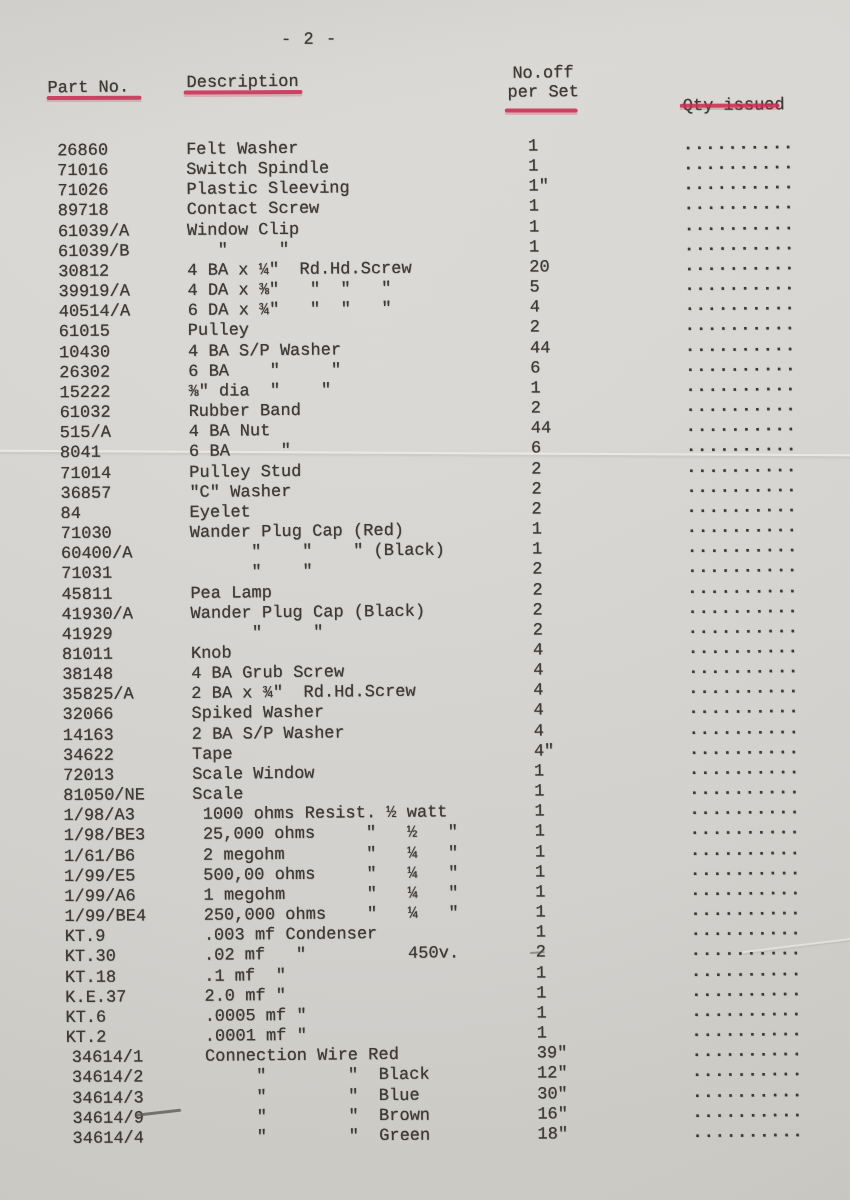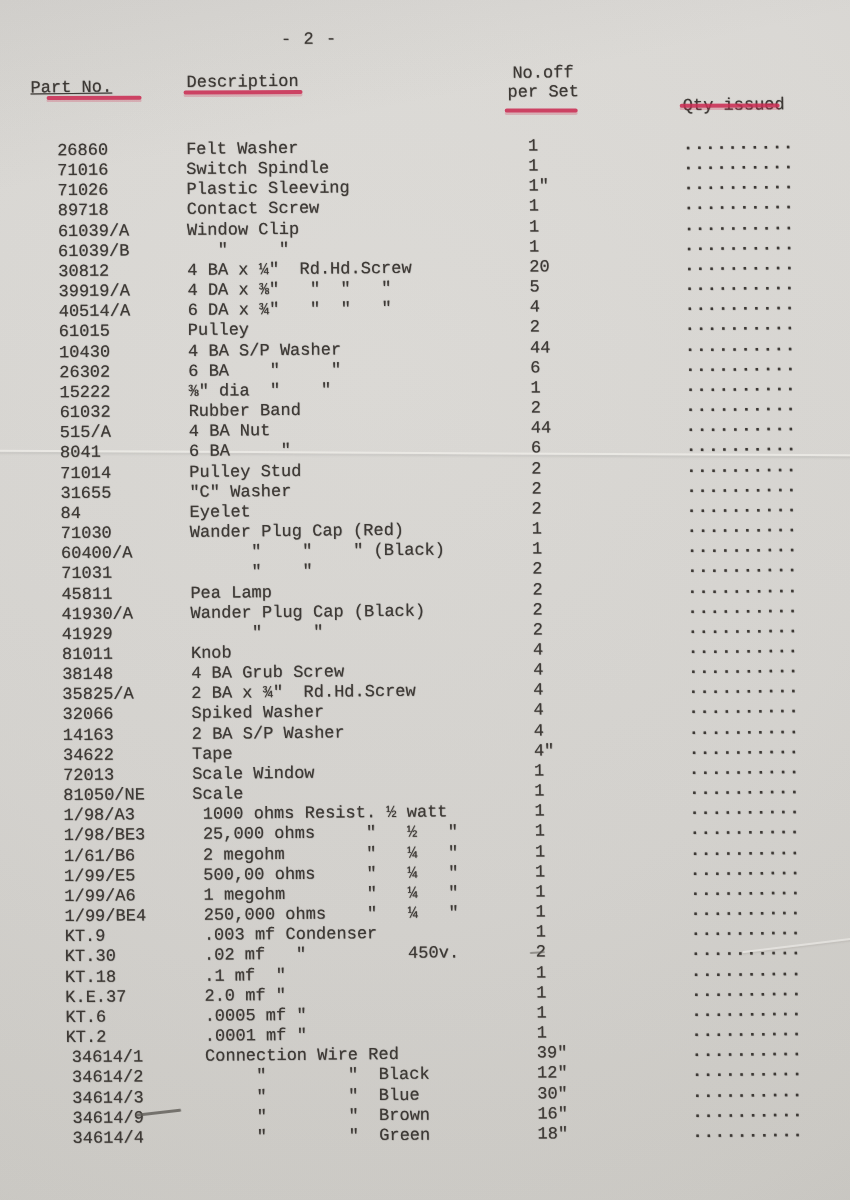--- a/index.html
+++ b/index.html
@@ -34,21 +34,21 @@
     position:absolute;inset:0;
     transform:rotate(-0.55deg);
     transform-origin:280px 140px;
     font-family:"Liberation Mono","DejaVu Sans Mono",monospace;
     font-size:17px;line-height:20px;
     color:var(--ink);
     text-shadow:0 0 1px rgba(56,52,48,0.5), 0.5px 0.5px 0 rgba(56,52,48,0.22);
   }
   .typed .abs{position:absolute;white-space:pre;}
   .page-num{left:282px;top:30px;letter-spacing:1px;}
-  .hdr-part{left:31px;top:76px;text-decoration:underline;}
+  .hdr-part{left:48px;top:76px;}
   .hdr-desc{left:187px;top:72px;}
   .hdr-nooff-1{left:513px;top:66px;}
   .hdr-nooff-2{left:508px;top:85px;}
   .hdr-qty-issued{left:683px;top:100px;}
   .underline{
     position:absolute;height:3.5px;border-radius:2px;
     background:var(--red);opacity:0.88;
     box-shadow:0 2.5px 0 rgba(203,46,84,0.28);
   }
   .u-part{left:47px;top:94px;width:95px;transform:rotate(0.4deg);}
@@ -191,21 +191,21 @@
           <span class="qty">6</span>
           <span class="dots">..........</span>
         </div>
         <div class="row" style="top: 461.56px;">
           <span class="part">71014</span>
           <span class="desc">Pulley Stud</span>
           <span class="qty">2</span>
           <span class="dots">..........</span>
         </div>
         <div class="row" style="top: 481.72px;">
-          <span class="part">31655</span>
+          <span class="part">36857</span>
           <span class="desc">"C" Washer</span>
           <span class="qty">2</span>
           <span class="dots">..........</span>
         </div>
         <div class="row" style="top: 501.88px;">
           <span class="part">84</span>
           <span class="desc">Eyelet</span>
           <span class="qty">2</span>
           <span class="dots">..........</span>
         </div>

